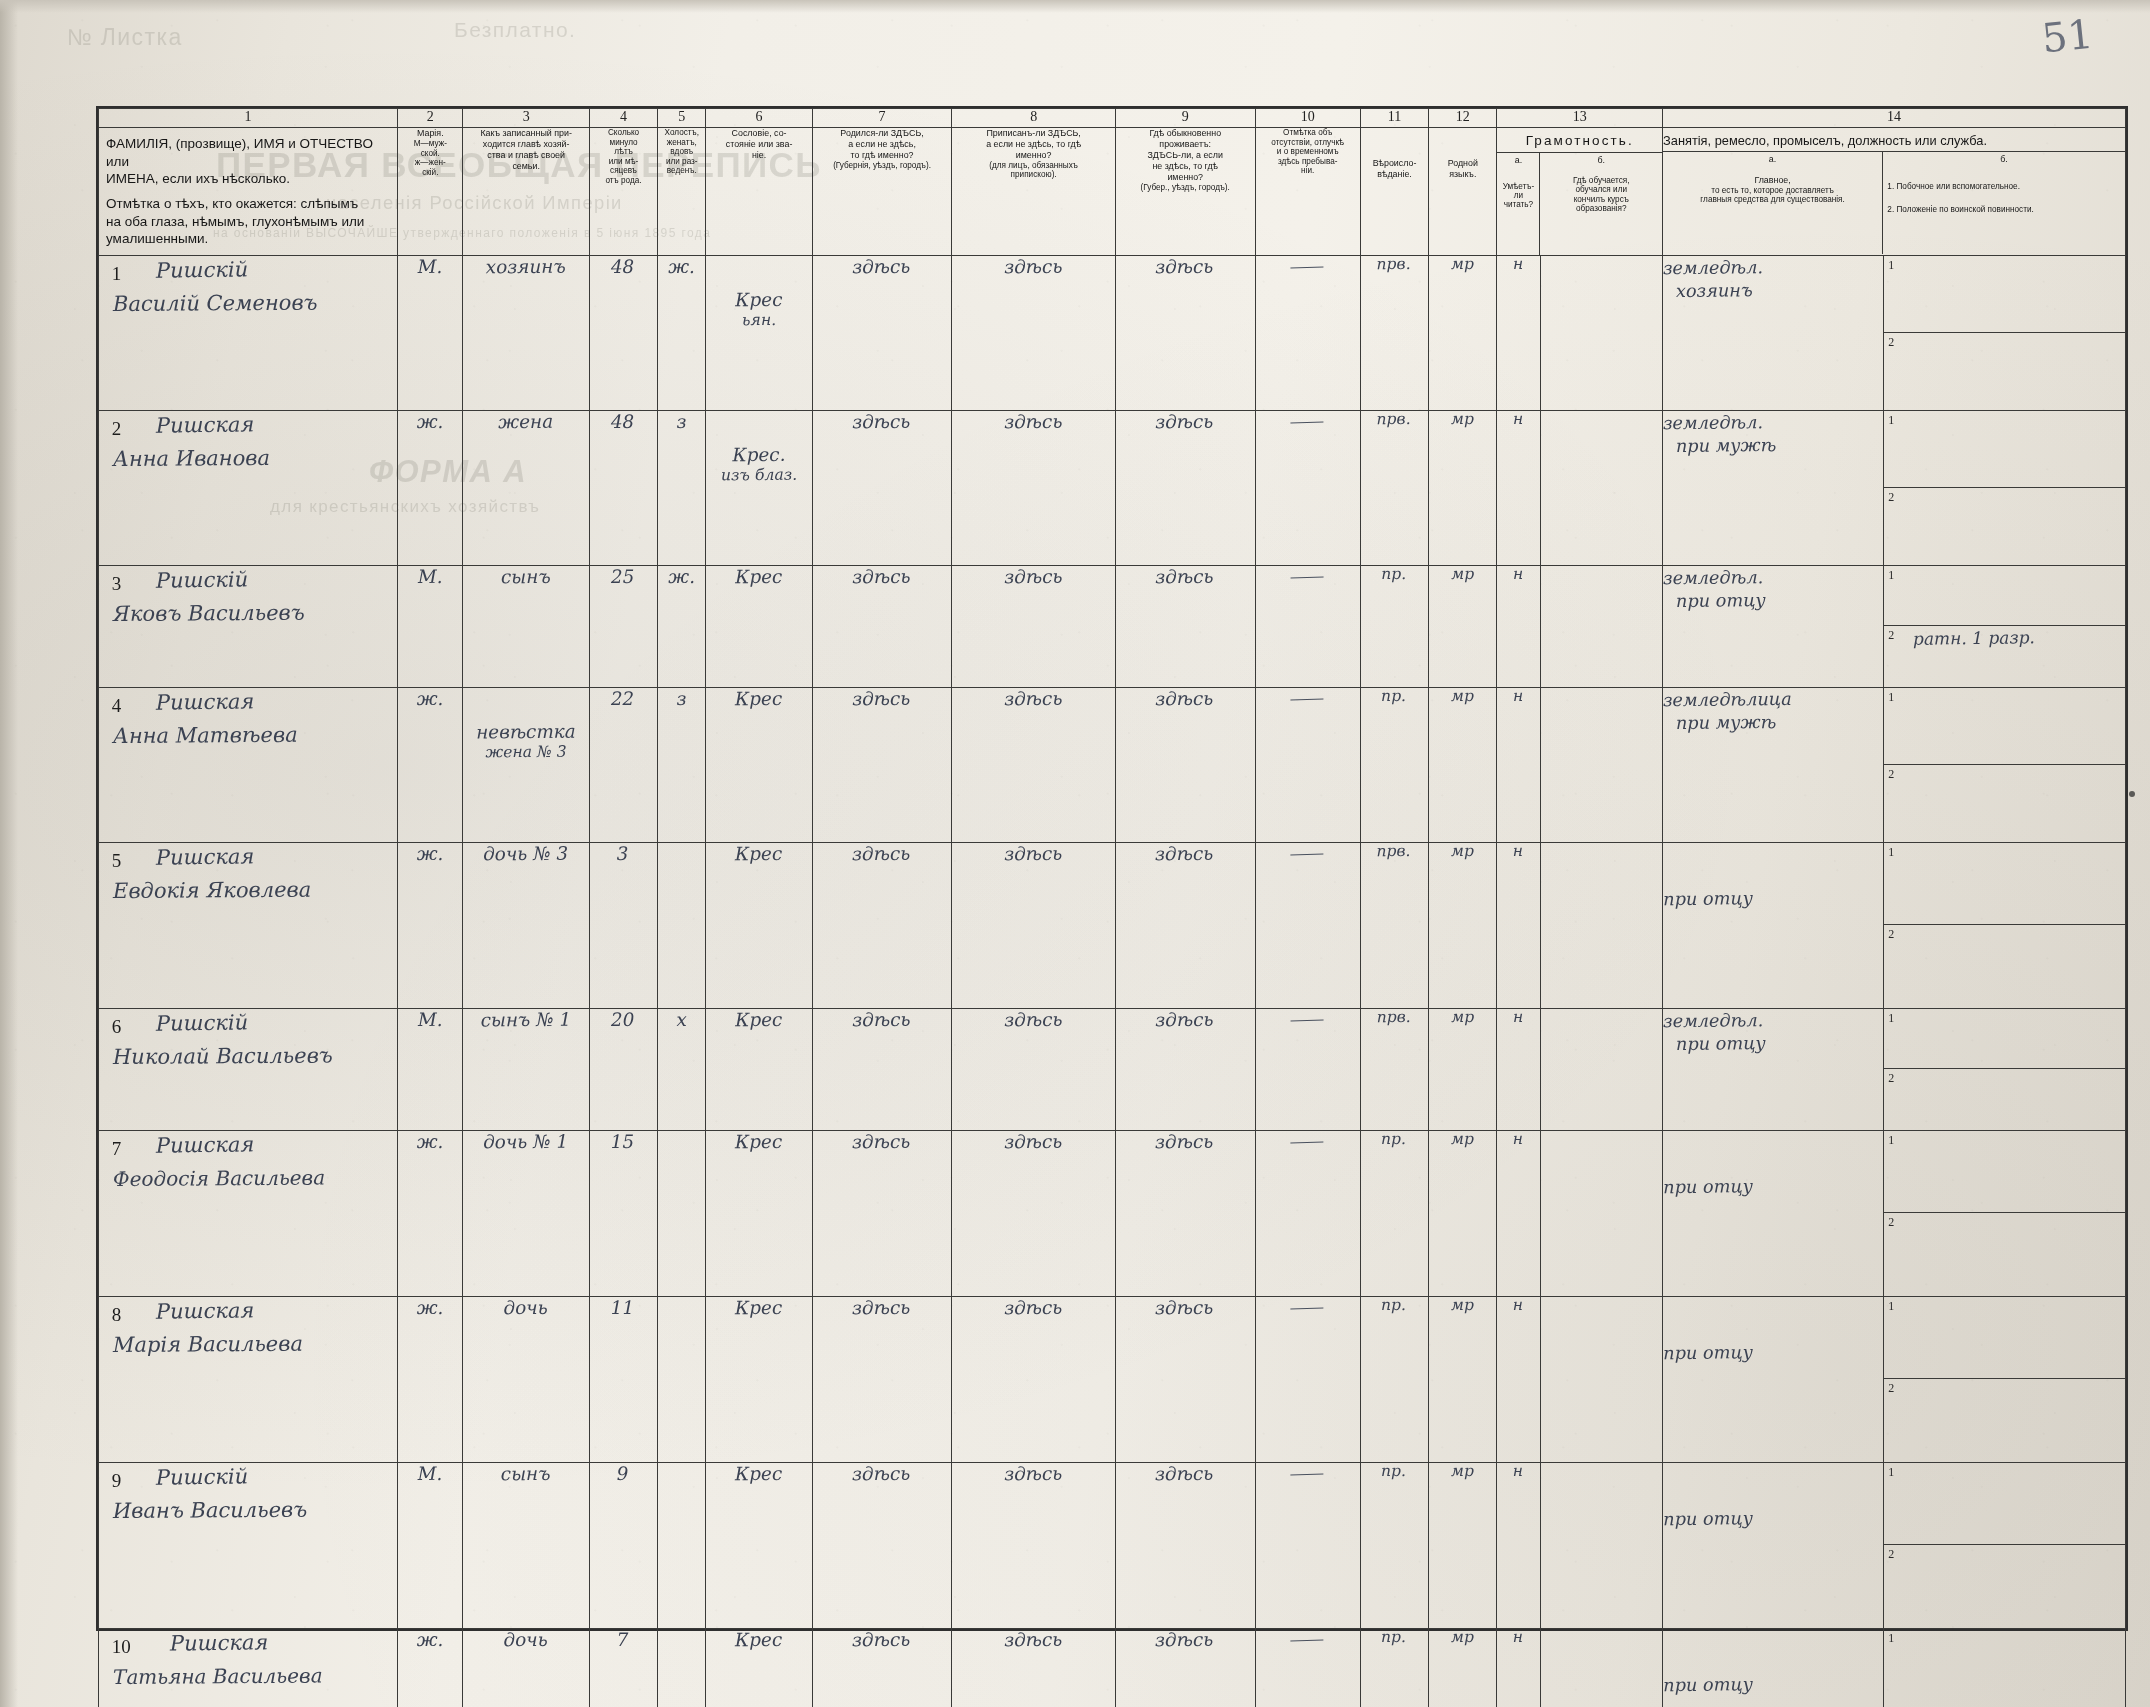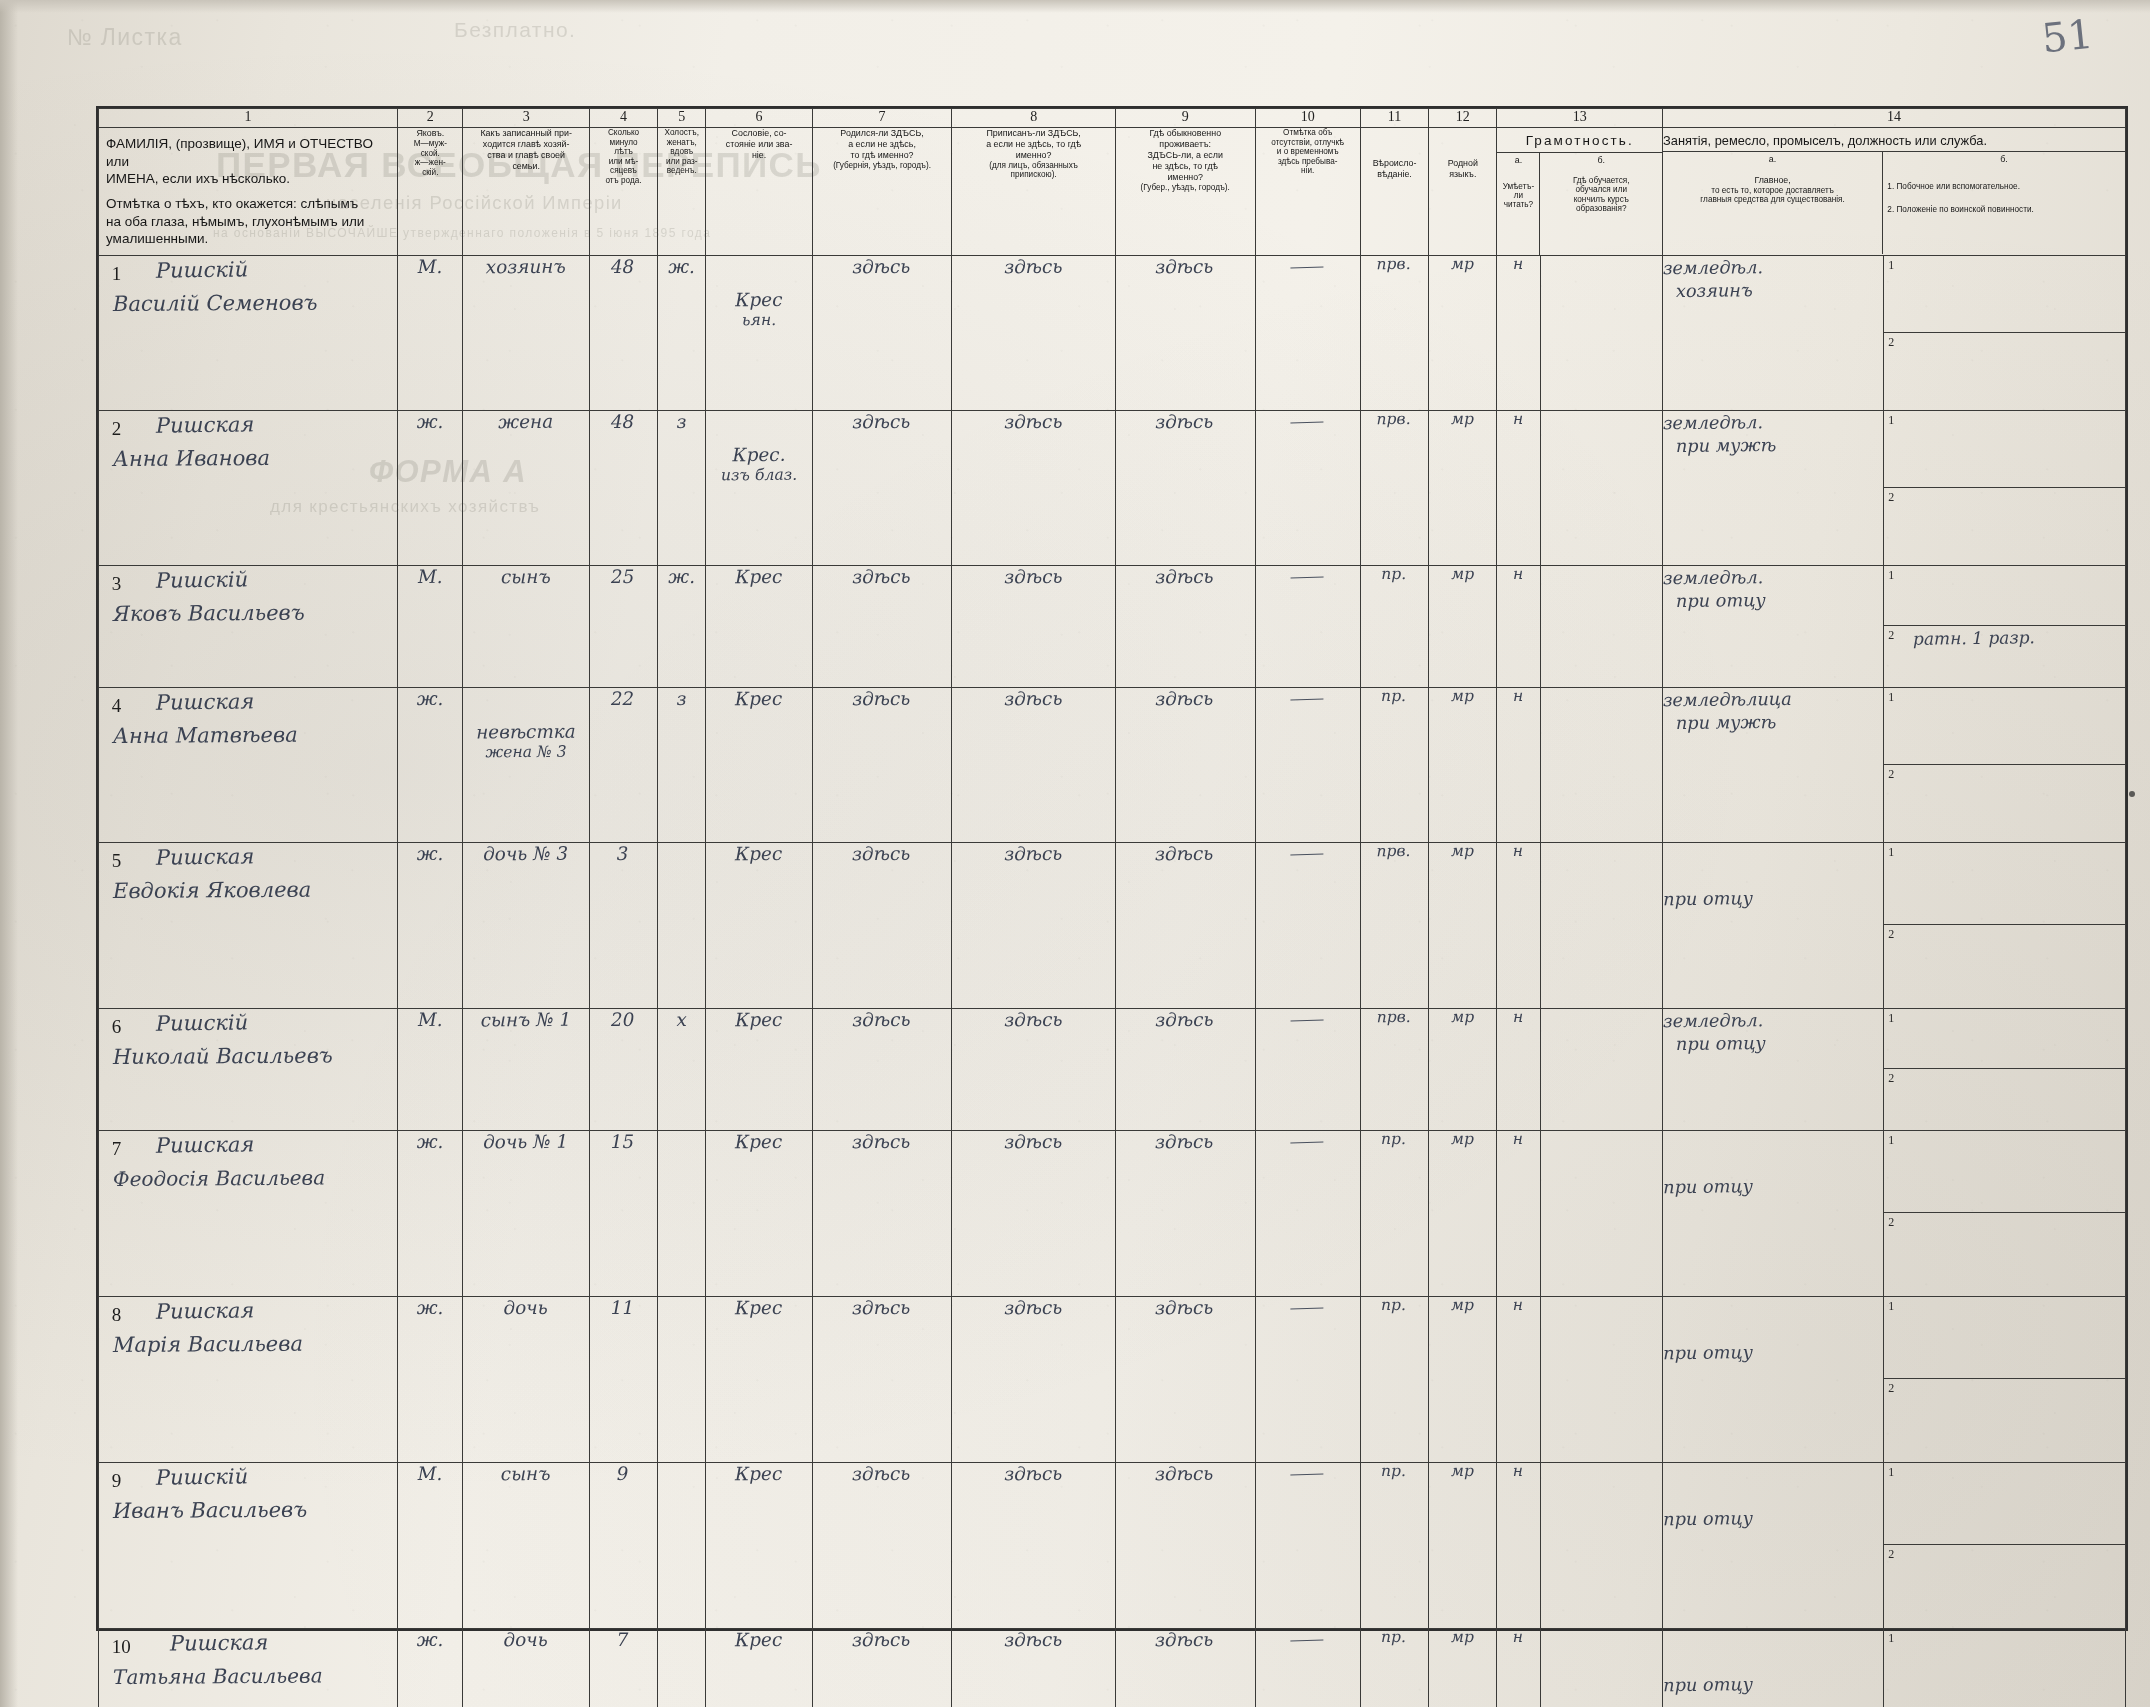--- a/index.html
+++ b/index.html
@@ -285,21 +285,21 @@
         <td class="left">
           <div>ФАМИЛІЯ, (прозвище), ИМЯ и ОТЧЕСТВО или</div>
           <div>ИМЕНА, если ихъ нѣсколько.</div>
           <div style="height:7px"></div>
           <div>Отмѣтка о тѣхъ, кто окажется: слѣпымъ</div>
           <div>на оба глаза, нѣмымъ, глухонѣмымъ или</div>
           <div>умалишенными.</div>
         </td>
 
         <td>
-          <div class="tiny">Яковъ.</div>
+          <div class="tiny">Марія.</div>
           <div class="tinier">М—муж-</div>
           <div class="tinier">ской.</div>
           <div class="tinier">ж—жен-</div>
           <div class="tinier">скій.</div>
         </td>
 
         <td>
           <div class="tiny">Какъ записанный при-</div>
           <div class="tiny">ходится главѣ хозяй-</div>
           <div class="tiny">ства и главѣ своей</div>

